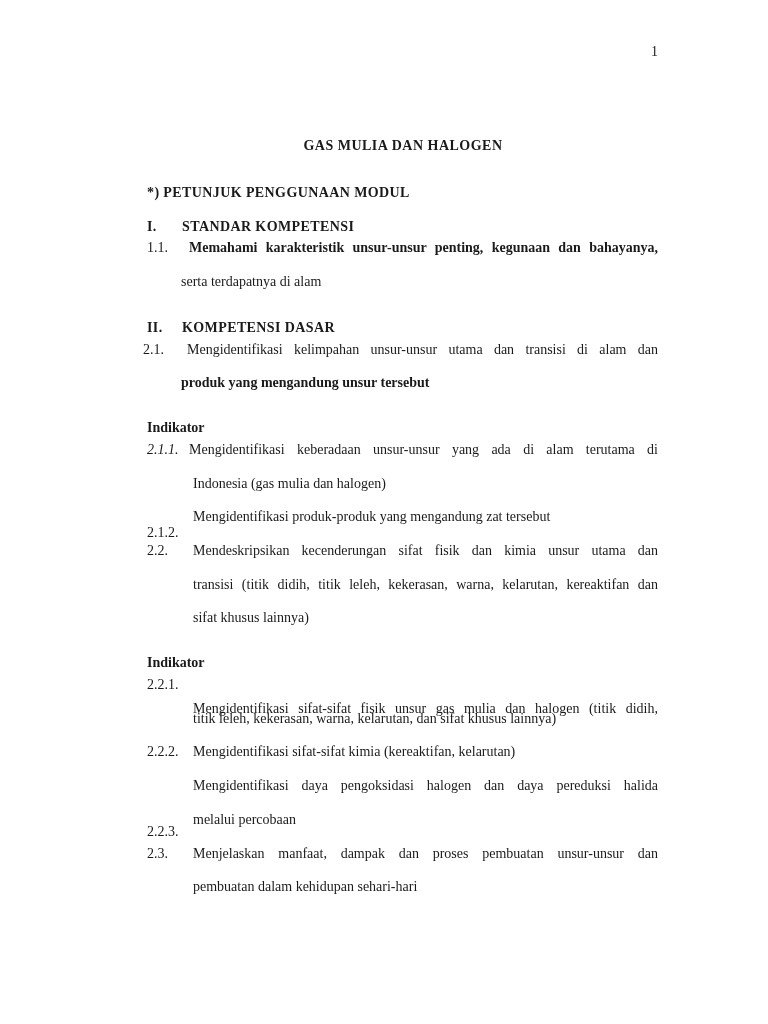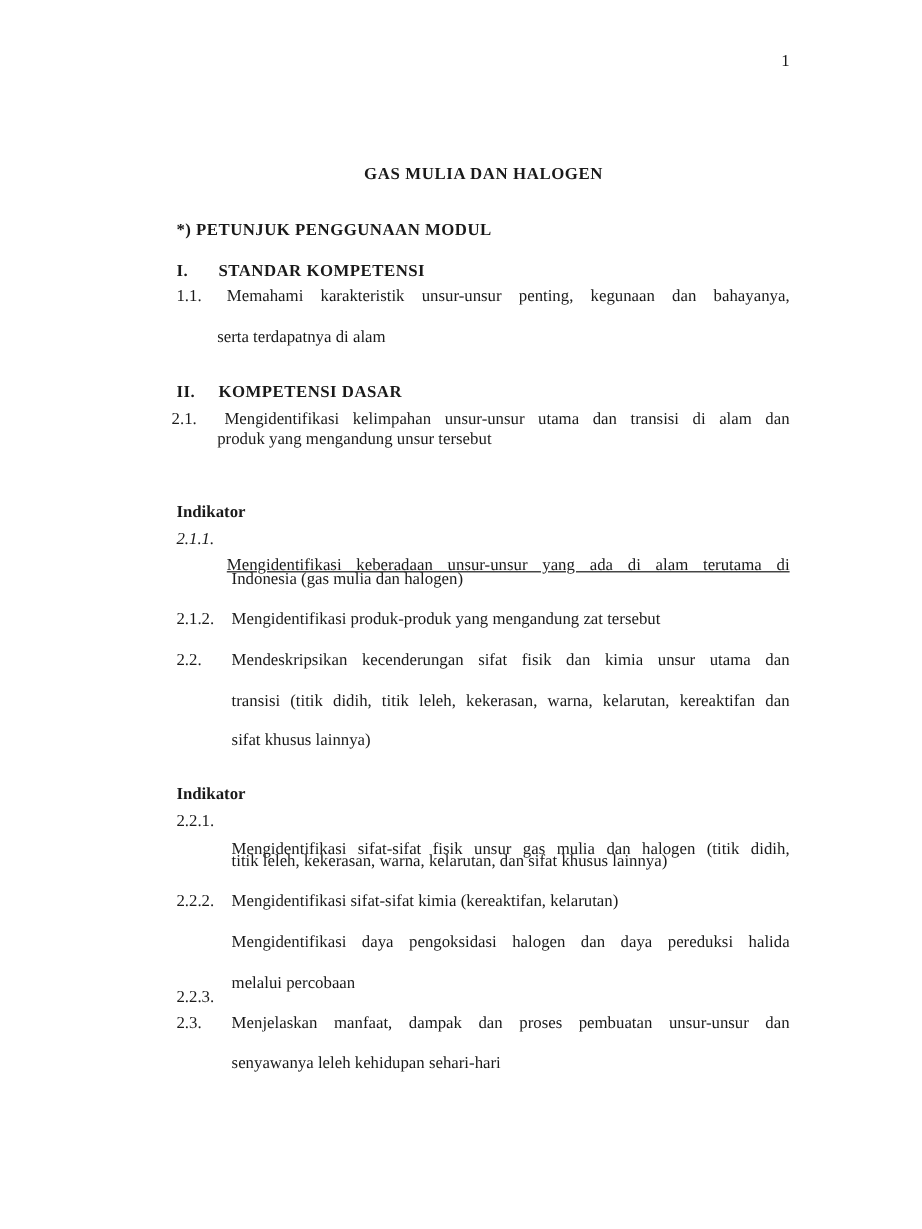--- a/index.html
+++ b/index.html
@@ -60,37 +60,37 @@
   <div class="page-number">1</div>
 
   <div class="title">GAS MULIA DAN HALOGEN</div>
 
   <div class="line bold" style="top:172px; left:147px;">*) PETUNJUK PENGGUNAAN MODUL</div>
 
   <div class="num bold" style="top:206px; left:147px;">I.</div>
   <div class="line bold" style="top:206px; left:182px;">STANDAR KOMPETENSI</div>
 
   <div class="num" style="top:239px; left:147px;">1.1.</div>
-  <div class="line justify" style="top:239px; left:189px; width:469px;">Memahami karakteristik unsur-unsur penting, kegunaan dan bahayanya,</div>
+  <div class="line justify" style="top:239px; left:189px; width:469px;font-weight:bold;">Memahami karakteristik unsur-unsur penting, kegunaan dan bahayanya,</div>
   <div class="line" style="top:273px; left:181px;">serta terdapatnya di alam</div>
 
   <div class="num bold" style="top:307px; left:147px;">II.</div>
   <div class="line bold" style="top:307px; left:182px;">KOMPETENSI DASAR</div>
 
   <div class="num" style="top:341px; left:143px;">2.1.</div>
   <div class="line justify" style="top:341px; left:187px; width:471px;">Mengidentifikasi kelimpahan unsur-unsur utama dan transisi di alam  dan</div>
-  <div class="line" style="top:358px; left:181px;">produk yang mengandung unsur tersebut</div>
+  <div class="line" style="top:374px; left:181px;font-weight:bold;">produk yang mengandung unsur tersebut</div>
 
   <div class="line bold" style="top:407px; left:147px; letter-spacing:0;">Indikator</div>
 
   <div class="num" style="top:441px; left:147px;font-style:italic;">2.1.1.</div>
-  <div class="line justify" style="top:463px; left:189px; width:469px;text-decoration:underline;">Mengidentifikasi keberadaan unsur-unsur yang ada di alam terutama di</div>
+  <div class="line justify" style="top:441px; left:189px; width:469px;">Mengidentifikasi keberadaan unsur-unsur yang ada di alam terutama di</div>
   <div class="line" style="top:475px; left:193px;">Indonesia (gas mulia dan halogen)</div>
 
-  <div class="num" style="top:508px; left:147px;">2.1.2.</div>
+  <div class="num" style="top:524px; left:147px;">2.1.2.</div>
   <div class="line" style="top:508px; left:193px;">Mengidentifikasi produk-produk yang mengandung zat tersebut</div>
 
   <div class="num" style="top:542px; left:147px;">2.2.</div>
   <div class="line justify" style="top:542px; left:193px; width:465px;">Mendeskripsikan kecenderungan sifat fisik dan kimia unsur utama dan</div>
   <div class="line justify" style="top:576px; left:193px; width:465px;">transisi (titik didih, titik leleh, kekerasan, warna, kelarutan, kereaktifan dan</div>
   <div class="line" style="top:609px; left:193px;">sifat khusus lainnya)</div>
 
   <div class="line bold" style="top:642px; left:147px; letter-spacing:0;">Indikator</div>
 
   <div class="num" style="top:676px; left:147px;">2.2.1.</div>
@@ -99,15 +99,15 @@
 
   <div class="num" style="top:743px; left:147px;">2.2.2.</div>
   <div class="line" style="top:743px; left:193px;">Mengidentifikasi sifat-sifat kimia (kereaktifan, kelarutan)</div>
 
   <div class="num" style="top:823px; left:147px;text-align:center;">2.2.3.</div>
   <div class="line justify" style="top:777px; left:193px; width:465px;">Mengidentifikasi daya pengoksidasi halogen dan daya pereduksi halida</div>
   <div class="line" style="top:811px; left:193px;text-align:right;">melalui percobaan</div>
 
   <div class="num" style="top:845px; left:147px;text-align:right;">2.3.</div>
   <div class="line justify" style="top:845px; left:193px; width:465px;">Menjelaskan manfaat, dampak dan proses pembuatan unsur-unsur dan</div>
-  <div class="line" style="top:878px; left:193px;">senyawanya leleh kehidupan sehari-hari</div>
+  <div class="line" style="top:878px; left:193px;">pembuatan dalam kehidupan sehari-hari</div>
 
 </div>
 
 </body></html>

